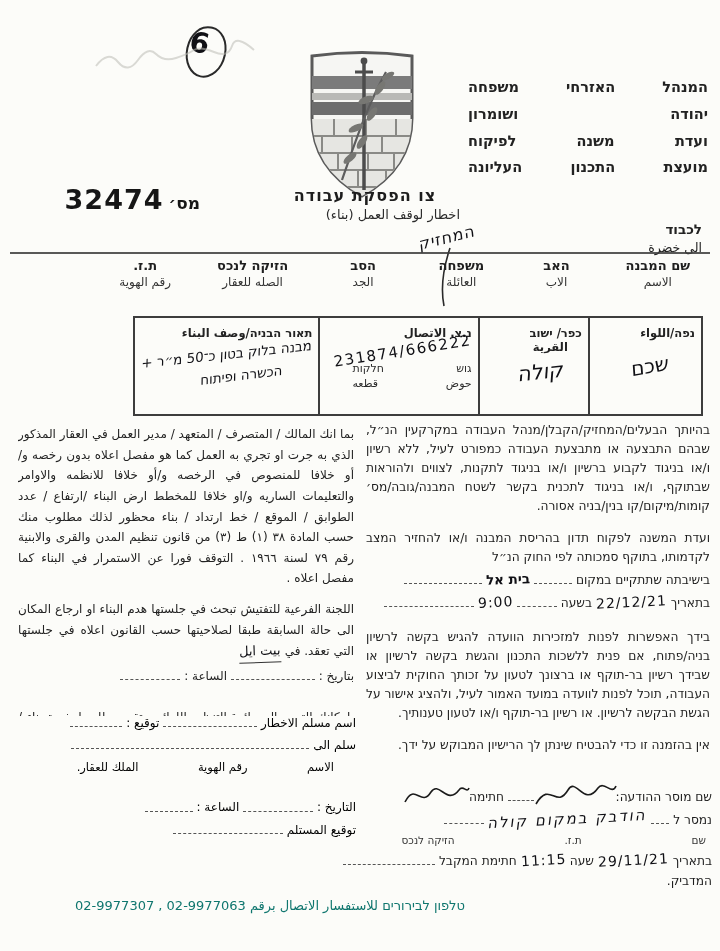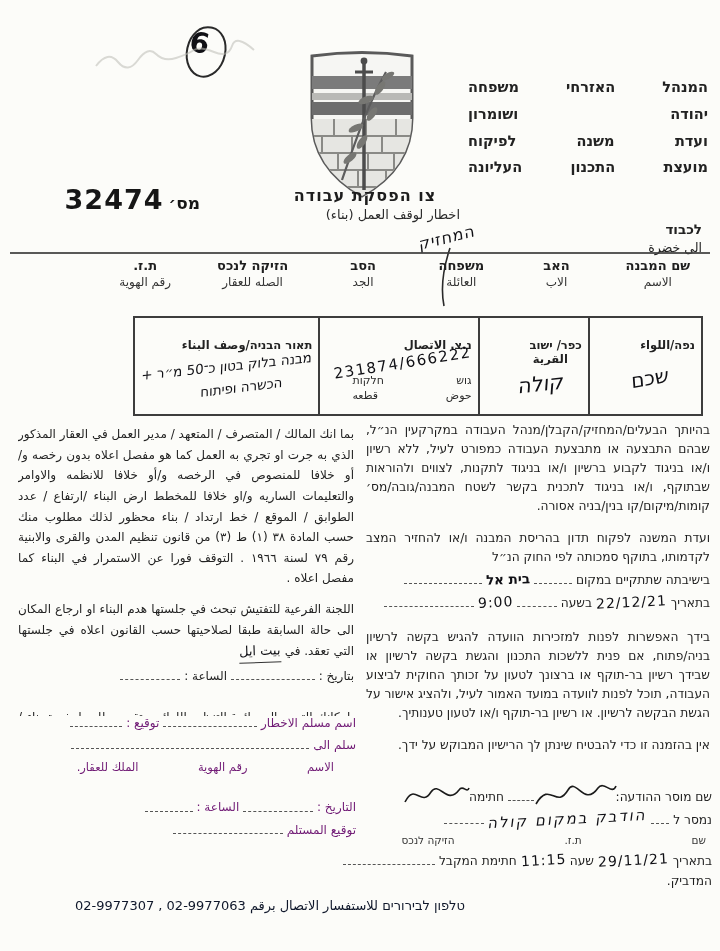--- a/index.html
+++ b/index.html
@@ -45,44 +45,44 @@
   
   .top-rule{left:10px;top:252px;width:700px;border-top:2px solid #3c3c3c;opacity:.85;}
   .person-head{left:96px;top:258px;width:614px;display:flex;direction:rtl;}
   .person-head .col{text-align:center;}
   .person-head .he{font-weight:bold;font-size:13px;color:#1f1f1f;}
   .person-head .ar{font-size:12px;color:#333;margin-top:2px;}
   .loc-table{
     left:133px;top:316px;width:566px;height:96px;
     border:2px solid #3d3d3d;display:flex;direction:rtl;background:transparent;
   }
-  .loc-table .cell{padding:20px 6px;position:relative;box-sizing:border-box;}
+  .loc-table .cell{padding:8px 6px;position:relative;box-sizing:border-box;}
   .loc-table .cell + .cell{border-left:none;border-right:2px solid #3d3d3d;}
   .cell-label{font-size:11.5px;font-weight:bold;color:#222;}
   .gush-row{display:flex;justify-content:space-between;width:82%;font-size:11px;margin-top:2px;color:#2c2c2c;}
   
   .body-he{left:366px;top:421px;width:344px;height:372px;overflow:hidden;
     font-size:12.2px;line-height:1.56;text-align:justify;color:#1d1d1d;}
   .body-he p{margin:0 0 13px 0;}
   .body-ar{left:18px;top:424px;width:336px;height:292px;overflow:hidden;
     font-size:12px;line-height:1.72;text-align:justify;color:#232323;}
   .body-ar p{margin:0 0 10px 0;}
   .blank{display:inline-block;border-bottom:1.4px dashed #555;height:.85em;vertical-align:baseline;}
   .hear-line{margin-top:2px;white-space:nowrap;}
   
   .sig-he{left:366px;top:790px;width:346px;font-size:12.2px;color:#1d1d1d;}
   .sig-he .row{margin-bottom:6px;white-space:nowrap;position:relative;}
   .mini-labels{display:flex;direction:rtl;justify-content:space-between;width:88%;font-size:10.5px;color:#333;margin:0 6px 6px 0;}
-  .sig-ar{left:26px;top:716px;width:330px;font-size:12px;color:#701a75;}
+  .sig-ar{left:26px;top:716px;width:330px;font-size:12px;color:#000000;}
   .sig-ar .row{margin-bottom:8px;white-space:nowrap;}
   .ar-mini{display:flex;direction:rtl;justify-content:space-between;width:78%;margin:2px 22px 26px 0;font-size:11.5px;}
   .sigsvg{vertical-align:middle;margin:-14px -6px -8px -6px;}
   .hand-date{font-size:14px;transform:rotate(-3deg);font-weight:500;letter-spacing:1px;}
   
-  .footer{left:20px;top:898px;width:500px;text-align:center;font-size:13px;color:#0f172a;white-space:nowrap;}
+  .footer{left:20px;top:898px;width:500px;text-align:center;font-size:13px;color:#0f766e;white-space:nowrap;}
   .footer .ph{letter-spacing:.5px;}
 </style>
 </head>
 <body>
 
 <div class="page">
 
   <div class="abs circled-six hand">
     <span>6</span>
   </div>

